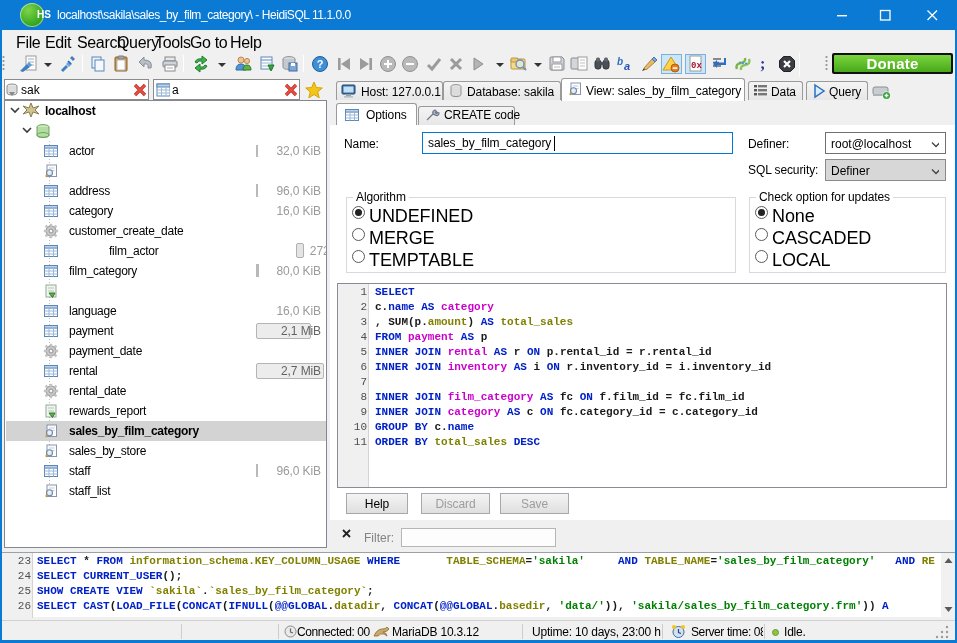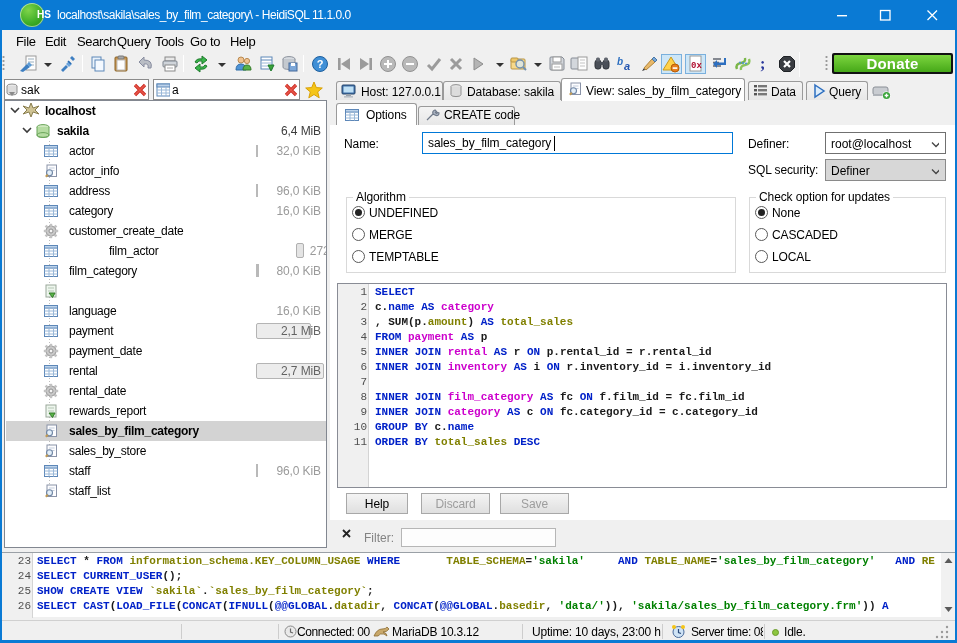--- a/index.html
+++ b/index.html
@@ -8,21 +8,21 @@
 .abs { position:absolute; }
 
 #titlebar { left:0; top:0; width:957px; height:30px; background:#0a7ad4; }
 #title-text { left:57px; top:8px; color:#fff; font-size:12px; letter-spacing:-0.45px; white-space:pre; }
 #hsicon { left:20px; top:3px; width:24px; height:24px; border-radius:50%;
   background:radial-gradient(circle at 35% 30%, #7fd44a 0%, #3fae27 55%, #1d8a12 100%);
   box-shadow:inset 0 0 0 1px rgba(255,255,255,.5); }
 #hsicon span { position:absolute; left:0; top:6px; width:48px; text-align:center; color:#fff; font-weight:bold; font-size:10px; }
 .winbtn { top:0; width:45px; height:30px; }
 #menubar { left:0; top:30px; width:957px; height:22px; background:#f0f0f0; }
-.menuitem { position:absolute; top:4px; font-size:13px; letter-spacing:-0.35px; }
+.menuitem { position:absolute; top:4px; font-size:16px; letter-spacing:-0.35px; }
 #toolbar { left:0; top:52px; width:957px; height:25px; background:#f0f0f0; }
 .tbi { position:absolute; top:55px; width:18px; height:18px; }
 .tbsep { position:absolute; top:55px; width:1px; height:17px; background:#c6c6c6; border-right:1px solid #fff; }
 .grip { position:absolute; width:3px; background-image:radial-gradient(circle, #9a9a9a 1px, transparent 1.2px); background-size:3px 4px; }
 
 #row2 { left:0; top:77px; width:957px; height:23px; background:#f0f0f0; }
 .filterbox { position:absolute; top:79px; height:21px; background:#fff; border:1px solid #8b8b8b; }
 .tab { position:absolute; background:linear-gradient(#f4f4f4,#e7e7e7); border:1px solid #9a9a9a; border-bottom:none; border-radius:3px 3px 0 0; height:19px; top:81px; }
 .tab.active { background:#fff; height:23px; top:78px; z-index:3; }
 .tablbl { position:absolute; font-size:12px; letter-spacing:-0.1px; white-space:nowrap; }
@@ -37,21 +37,21 @@
 .ptab { position:absolute; border:1px solid #9a9a9a; border-bottom:none; border-radius:3px 3px 0 0; background:linear-gradient(#f4f4f4,#e7e7e7); }
 .ptab.active { background:#fff; }
 .lbl { position:absolute; font-size:12px; letter-spacing:-0.1px; white-space:nowrap; }
 .combo { position:absolute; height:22px; border:1px solid #707070; background:#fff; font-size:12px; }
 .combo .cv { position:absolute; left:5px; top:4px; }
 .chev { position:absolute; right:6px; top:8px; width:8px; height:8px; }
 .gbox { position:absolute; border:1px solid #d9d9d9; }
 .gbox .cap { position:absolute; left:6px; top:-8px; background:#fff; padding:0 3px; font-size:12px; letter-spacing:-0.1px; }
 .radio { position:absolute; width:13px; height:13px; border:1px solid #595959; border-radius:50%; background:#fff; }
 .radio.sel::after { content:""; position:absolute; left:2px; top:2px; width:7px; height:7px; background:#222; border-radius:50%; }
-.rlbl { position:absolute; font-size:12px; letter-spacing:-0.1px; }
+.rlbl { position:absolute; font-size:18px; letter-spacing:-0.1px; }
 
 #editor { left:337px; top:283px; width:610px; height:205px; background:#fff; border:1px solid #898c95; }
 #gutter { position:absolute; left:0; top:0; width:31px; height:203px; background:#f0f0f0; border-right:1px solid #d4d4d4; }
 .codeline { position:absolute; left:37px; font-family:"Liberation Mono", monospace; font-size:11px; font-weight:bold; white-space:pre; color:#1a1a1a; }
 .lnum { position:absolute; font-family:"Liberation Mono", monospace; font-size:11px; color:#4f4f4f; width:29px; text-align:right; }
 #log .codeline { left:35px; }
 .k { color:#0021c8; } .t { color:#cc00cc; } .i { color:#808000; } .s { color:#008000; }
 
 .btn { position:absolute; top:493px; height:21px; background:linear-gradient(#f4f4f4,#dfdfdf); border:1px solid #a8a8a8; text-align:center; font-size:12px; padding-top:3px; letter-spacing:-0.1px; }
 .btn.dis { color:#9d9d9d; }
@@ -452,24 +452,20 @@
       <span class="txt" style="left:39px; font-weight:bold;">localhost</span>
     </div>
 <svg width="16" height="16" style="position:absolute; left:14px; top:22px;">
       <path d="M4 5 L8 9 L12 5" fill="none" stroke="#3c3c3c" stroke-width="1.6"></path>
     </svg>
 <svg width="16" height="16" style="position:absolute; left:30px; top:22px;">
       <ellipse cx="8" cy="4" rx="6" ry="2.4" fill="#cfe8c0" stroke="#6aa55a"></ellipse>
       <path d="M2 4 l0 8 q0 2.4 6 2.4 q6 0 6-2.4 l0-8" fill="#b5dca2" stroke="#6aa55a"></path>
       <ellipse cx="8" cy="12" rx="6" ry="2.4" fill="none" stroke="#6aa55a"></ellipse>
     </svg>
-<div class="trow" style="top:20px;">
-      <span class="txt" style="left:51px; font-weight:bold;">sakila</span>
-      <span class="size" style="color:#3c3c3c;">6,4 MiB</span>
-    </div>
 <div style="position:absolute; left:44px; top:40px; width:1px; height:350px; background-image:linear-gradient(#bdbdbd 1px, transparent 1px); background-size:1px 3px;"></div>
 <svg width="0" height="0" style="position:absolute;">
       <defs>
 <g id="i-tbl">
           <rect x="1.5" y="2.5" width="13" height="11" fill="#fff" stroke="#5d87b8"></rect>
           <rect x="1.5" y="2.5" width="13" height="2.6" fill="#bcd2ea" stroke="#5d87b8"></rect>
           <line x1="1.5" y1="8" x2="14.5" y2="8" stroke="#9ab8d8"></line>
           <line x1="1.5" y1="11" x2="14.5" y2="11" stroke="#9ab8d8"></line>
           <line x1="6" y1="5" x2="6" y2="13.5" stroke="#9ab8d8"></line>
           <line x1="10.5" y1="5" x2="10.5" y2="13.5" stroke="#9ab8d8"></line>
@@ -505,23 +501,20 @@
       <use href="#i-tbl"></use>
     </svg>
     <div class="trow" style="top:40px;">
       <span class="txt" style="left:63px;">actor</span>
       <span class="size">32,0 KiB</span>
       <span style="position:absolute; left:250px; top:4px; width:1.5px; height:12px; background:#b9b9b9;"></span>
     </div>
 <svg class="ticon" style="left:38px; top:62px;" width="16" height="16">
       <use href="#i-view"></use>
     </svg>
-    <div class="trow" style="top:60px;">
-      <span class="txt" style="left:63px;">actor_info</span>
-    </div>
 <svg class="ticon" style="left:38px; top:82px;" width="16" height="16">
       <use href="#i-tbl"></use>
     </svg>
     <div class="trow" style="top:80px;">
       <span class="txt" style="left:63px;">address</span>
       <span class="size">96,0 KiB</span>
       <span style="position:absolute; left:250px; top:3px; width:2px; height:13px; background:#b9b9b9;"></span>
     </div>
 <svg class="ticon" style="left:38px; top:102px;" width="16" height="16">
       <use href="#i-tbl"></use>

